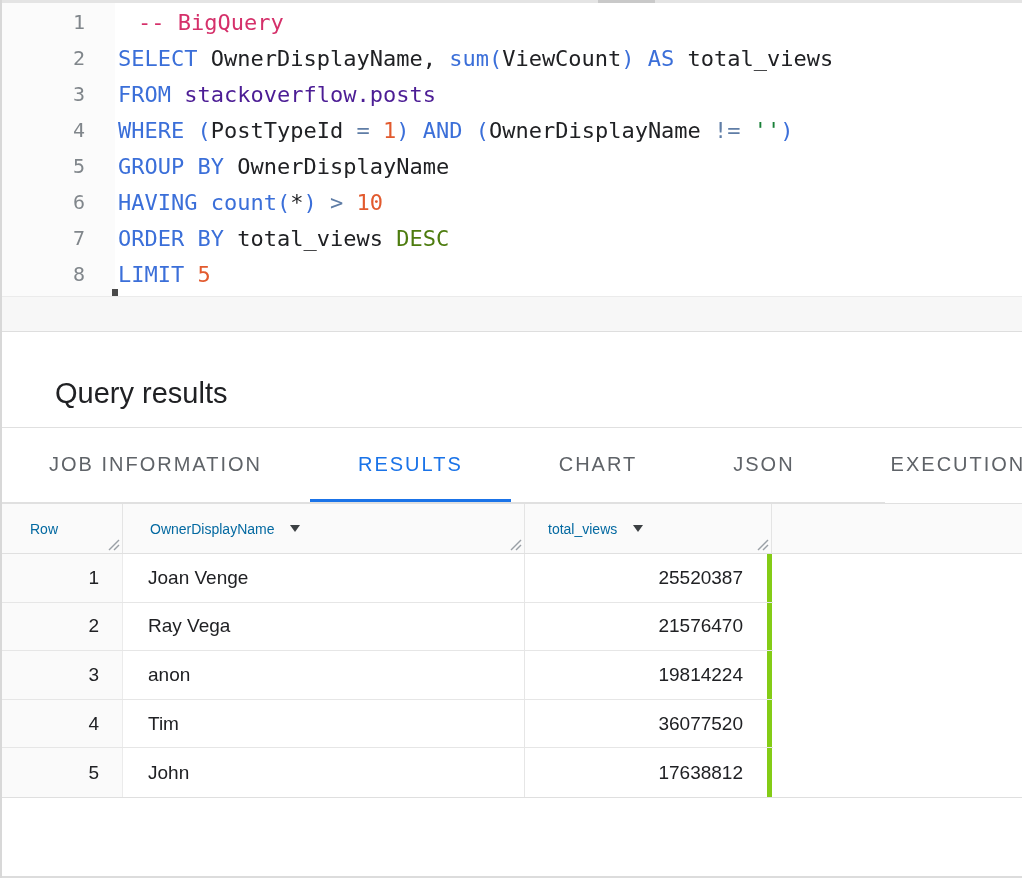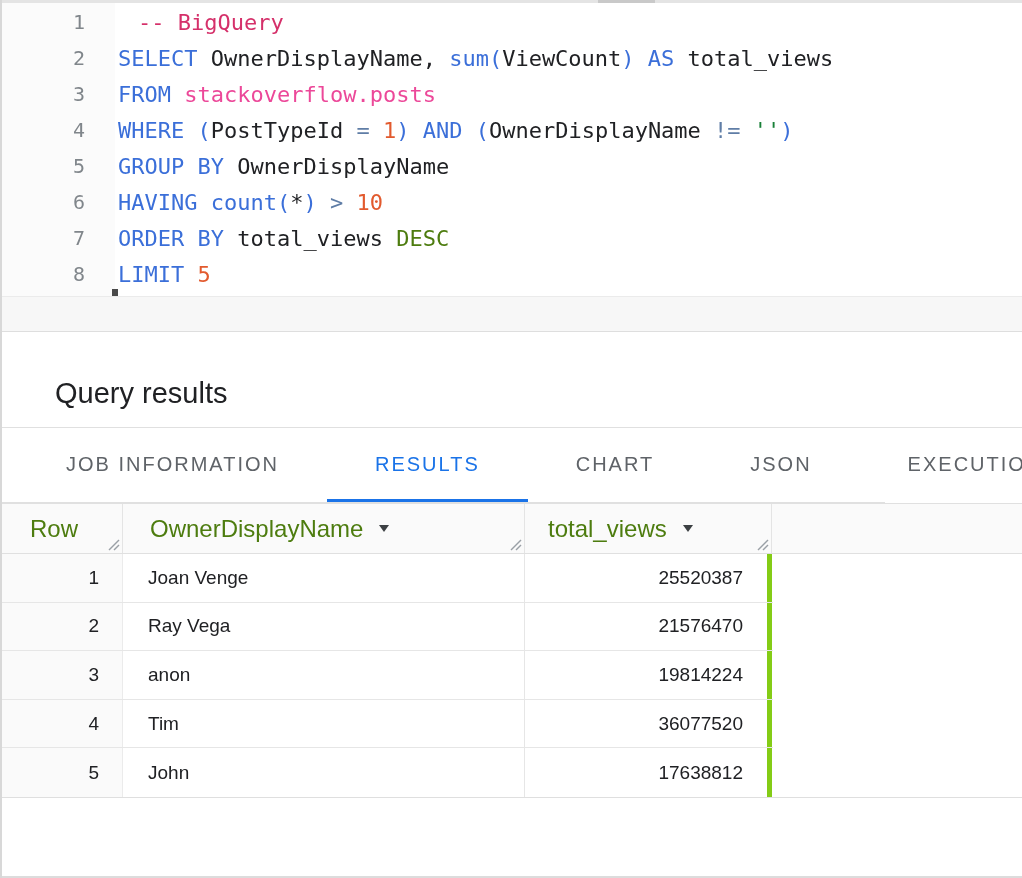--- a/index.html
+++ b/index.html
@@ -28,32 +28,32 @@
 
   
   .results-header{position:absolute;top:332px;left:0;width:1022px;height:96px;background:#fff;
     display:flex;align-items:center;padding-left:55px;box-sizing:border-box;
     border-bottom:1px solid #E0E0E0;}
   .results-header .title{font-size:29px;color:#202124;margin-top:28px;}
 
   
   .tabbar{position:absolute;top:429px;left:0;width:885px;height:74px;background:#fff;
     border-bottom:1px solid #E0E0E0;box-sizing:border-box;display:flex;align-items:stretch;
-    padding-left:18px;text-align:right;}
+    padding-left:1px;text-align:right;}
   .tab{display:flex;align-items:center;padding:0 48px;font-size:20px;font-weight:500;
     letter-spacing:2px;color:#5F6368;white-space:nowrap;cursor:pointer;
     border-bottom:3px solid transparent;box-sizing:border-box;}
   .tab.active{color:#1A73E8;border-bottom-color:#1A73E8;}
 
   
   .thead{position:absolute;top:503px;left:0;width:1022px;height:51px;box-sizing:border-box;
     background:#FAFAFA;border-top:1px solid #E0E0E0;border-bottom:1px solid #E0E0E0;
     display:flex;}
   .th{position:relative;display:flex;align-items:center;box-sizing:border-box;
-    font-size:24px;font-weight:500;color:#4d7c0f;}
+    font-size:14px;font-weight:500;color:#0369a1;}
   .th-row{width:123px;padding-left:30px;border-right:1px solid #E4E4E4;}
   .th-name{width:402px;padding-left:27px;border-right:1px solid #E4E4E4;}
   .th-views{width:247px;padding-left:23px;border-right:1px solid #E4E4E4;}
   .th-filler{flex:1;}
   .sort-caret{display:inline-block;width:0;height:0;margin-left:16px;
     border-left:5.5px solid transparent;border-right:5.5px solid transparent;
     border-top:7px solid #3C4043;}
   .resize-handle{position:absolute;right:2px;bottom:2px;width:15px;height:15px;cursor:col-resize;}
 
   .tbody{position:absolute;top:554px;left:0;width:773px;}
@@ -79,21 +79,21 @@
     <div class="code-row">
       <span class="gutter">1</span>
       <span class="code"><span style="color: rgb(213, 48, 106); margin-left: 20px;">-- BigQuery</span></span>
     </div>
     <div class="code-row">
       <span class="gutter">2</span>
       <span class="code"><span style="color: rgb(59, 111, 217);">SELECT</span><span style="color: rgb(32, 33, 36);"> OwnerDisplayName, </span><span style="color: rgb(59, 111, 217);">sum(</span><span style="color: rgb(32, 33, 36);">ViewCount</span><span style="color: rgb(59, 111, 217);">)</span><span style="color: rgb(32, 33, 36);"> </span><span style="color: rgb(59, 111, 217);">AS</span><span style="color: rgb(32, 33, 36);"> total_views</span></span>
     </div>
     <div class="code-row">
       <span class="gutter">3</span>
-      <span class="code"><span style="color: rgb(59, 111, 217);">FROM</span><span style="color: #ec4899; text-align: right;"> stackoverflow.posts</span></span>
+      <span class="code"><span style="color: rgb(59, 111, 217);">FROM</span><span style="color: #4c1d95; text-align: right;"> stackoverflow.posts</span></span>
     </div>
     <div class="code-row">
       <span class="gutter">4</span>
       <span class="code"><span style="color: rgb(59, 111, 217);">WHERE</span><span style="color: rgb(32, 33, 36);"> </span><span style="color: rgb(59, 111, 217);">(</span><span style="color: rgb(32, 33, 36);">PostTypeId </span><span style="color: rgb(95, 125, 166);">=</span><span style="color: rgb(32, 33, 36);"> </span><span style="color: rgb(226, 90, 46);">1</span><span style="color: rgb(59, 111, 217);">)</span><span style="color: rgb(32, 33, 36);"> </span><span style="color: rgb(59, 111, 217);">AND</span><span style="color: rgb(32, 33, 36);"> </span><span style="color: rgb(59, 111, 217);">(</span><span style="color: rgb(32, 33, 36);">OwnerDisplayName </span><span style="color: rgb(95, 125, 166);">!=</span><span style="color: rgb(32, 33, 36);"> </span><span style="color: rgb(24, 128, 56);">''</span><span style="color: rgb(59, 111, 217);">)</span></span>
     </div>
     <div class="code-row">
       <span class="gutter">5</span>
       <span class="code"><span style="color: rgb(59, 111, 217);">GROUP BY</span><span style="color: rgb(32, 33, 36);"> OwnerDisplayName</span></span>
     </div>
     <div class="code-row">

